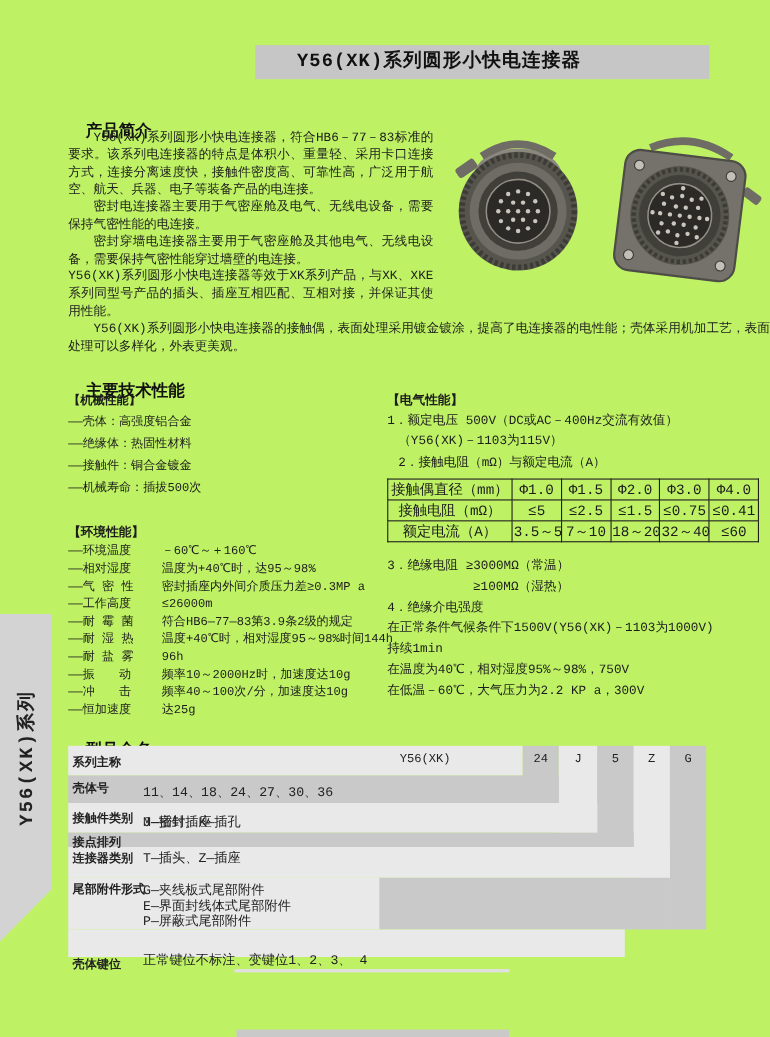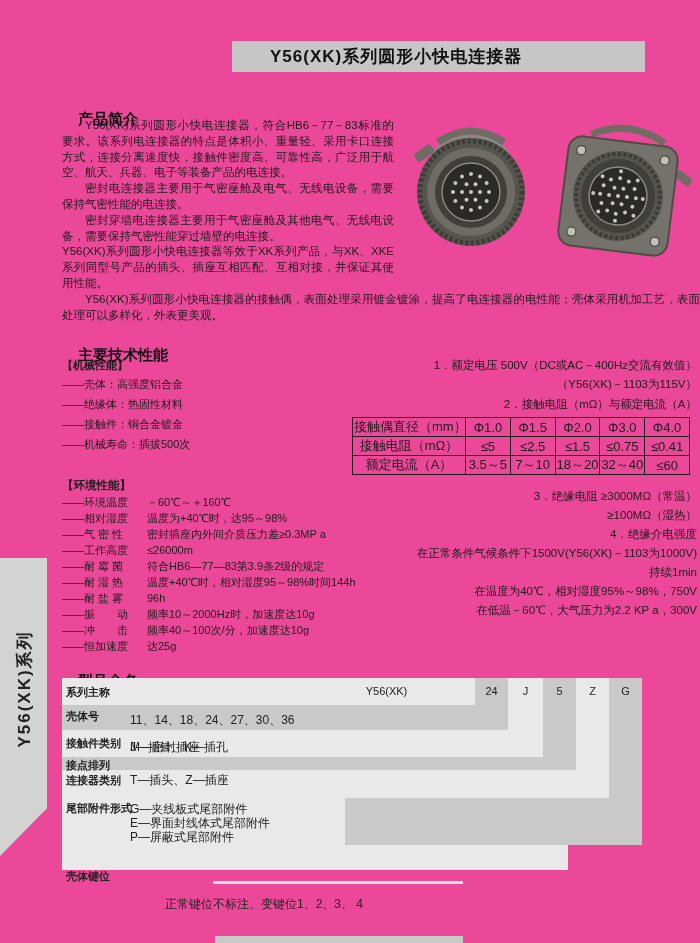--- a/index.html
+++ b/index.html
@@ -1,18 +1,18 @@
 <!DOCTYPE html>
 <html><head>
 <meta charset="utf-8">
 <style>
   html,body{margin:0;padding:0;background:#ffffff;}
   .page{
-    position:relative;width:700px;height:943px;background:#ec4899;
-    font-family:Liberation Sans, sans-serif;color:#1c1c1c;
+    position:relative;width:700px;height:943px;background:#bef264;
+    font-family:Liberation Mono, monospace;color:#1c1c1c;
     overflow:hidden;
   }
   
   .title-bar{
     position:absolute;left:232px;top:41px;width:413px;height:31px;
     background:#c6c6c6;line-height:31px;
   }
   .title-bar span{
     display:inline-block;padding-left:38px;font-size:17px;font-weight:bold;color:#111;
     letter-spacing:1px;
@@ -43,21 +43,21 @@
   .mech-block{position:absolute;left:62px;top:356px;width:290px;font-size:11px;}
   .mech-block .blk-head{font-weight:bold;line-height:18px;}
   .mech-block .m-item{line-height:20px;white-space:nowrap;}
   .env-block{position:absolute;left:62px;top:476px;width:300px;font-size:11px;}
   .env-block .blk-head{font-weight:bold;line-height:18px;font-size:11.5px;}
   .env-row{display:flex;line-height:16px;white-space:nowrap;}
   .env-row .lab{width:85px;flex:0 0 85px;}
   .env-row .val{white-space:nowrap;}
   .elec-block{position:absolute;left:352px;top:356px;width:345px;font-size:11.5px;}
   .elec-block .blk-head{font-weight:bold;line-height:18px;}
-  .e-line{line-height:18px;white-space:nowrap;text-align:right;}
+  .e-line{line-height:18px;white-space:nowrap;}
   .e-line.sub{padding-left:10px;line-height:20px;}
   .e-line.sub2{padding-left:78px;line-height:19px;}
   .e-line.tall{line-height:19px;}
   
   table.ct{
     border-collapse:collapse;margin-top:3px;margin-bottom:12px;width:338px;
     font-size:13px;table-layout:fixed;
   }
   table.ct td{
     border:1.5px solid #1e1e1e;text-align:center;height:17px;padding:0 1px;
@@ -237,20 +237,21 @@
         <span class="lab">——冲　　击</span>
         <span class="val">频率40～100次/分，加速度达10g</span>
       </div>
     <div class="env-row">
         <span class="lab">——恒加速度</span>
         <span class="val">达25g</span>
       </div>
   </div>
 
   <div class="elec-block">
+    <div class="blk-head">【电气性能】</div>
     <div class="e-line">1．额定电压  500V（DC或AC－400Hz交流有效值）</div>
     <div class="e-line sub">（Y56(XK)－1103为115V）</div>
     <div class="e-line sub">2．接触电阻（mΩ）与额定电流（A）</div>
     <table class="ct">
       <tbody>
           <tr>
         <td class="c0">接触偶直径（mm）</td>
         <td>Φ1.0</td>
         <td>Φ1.5</td>
         <td>Φ2.0</td>
@@ -323,19 +324,19 @@
     <span class="nm-label" style="top:773px;">连接器类别</span>
     <span class="nm-content" style="top:772px;">T—插头、Z—插座</span>
     <span class="nm-content" style="top:739px;">M—密封插座</span>
 
     <span class="nm-label" style="top:801px;">尾部附件形式</span>
     <span class="nm-content" style="top:801px;">G—夹线板式尾部附件</span>
     <span class="nm-content" style="top:815px;">E—界面封线体式尾部附件</span>
     <span class="nm-content" style="top:829px;">P—屏蔽式尾部附件</span>
 
     <span class="nm-label" style="top:849px;margin-top:20px;">壳体键位</span>
-    <span class="nm-content" style="top:896px;margin-left:35px;">正常键位不标注、变键位1、2、3、 4</span>
+    <span class="nm-content" style="top:864px;">正常键位不标注、变键位1、2、3、 4</span>
   </div>
 
   <div class="footer-rule"></div>
   <div class="footer-bar"></div>
 
 </div>
 
 </body></html>

